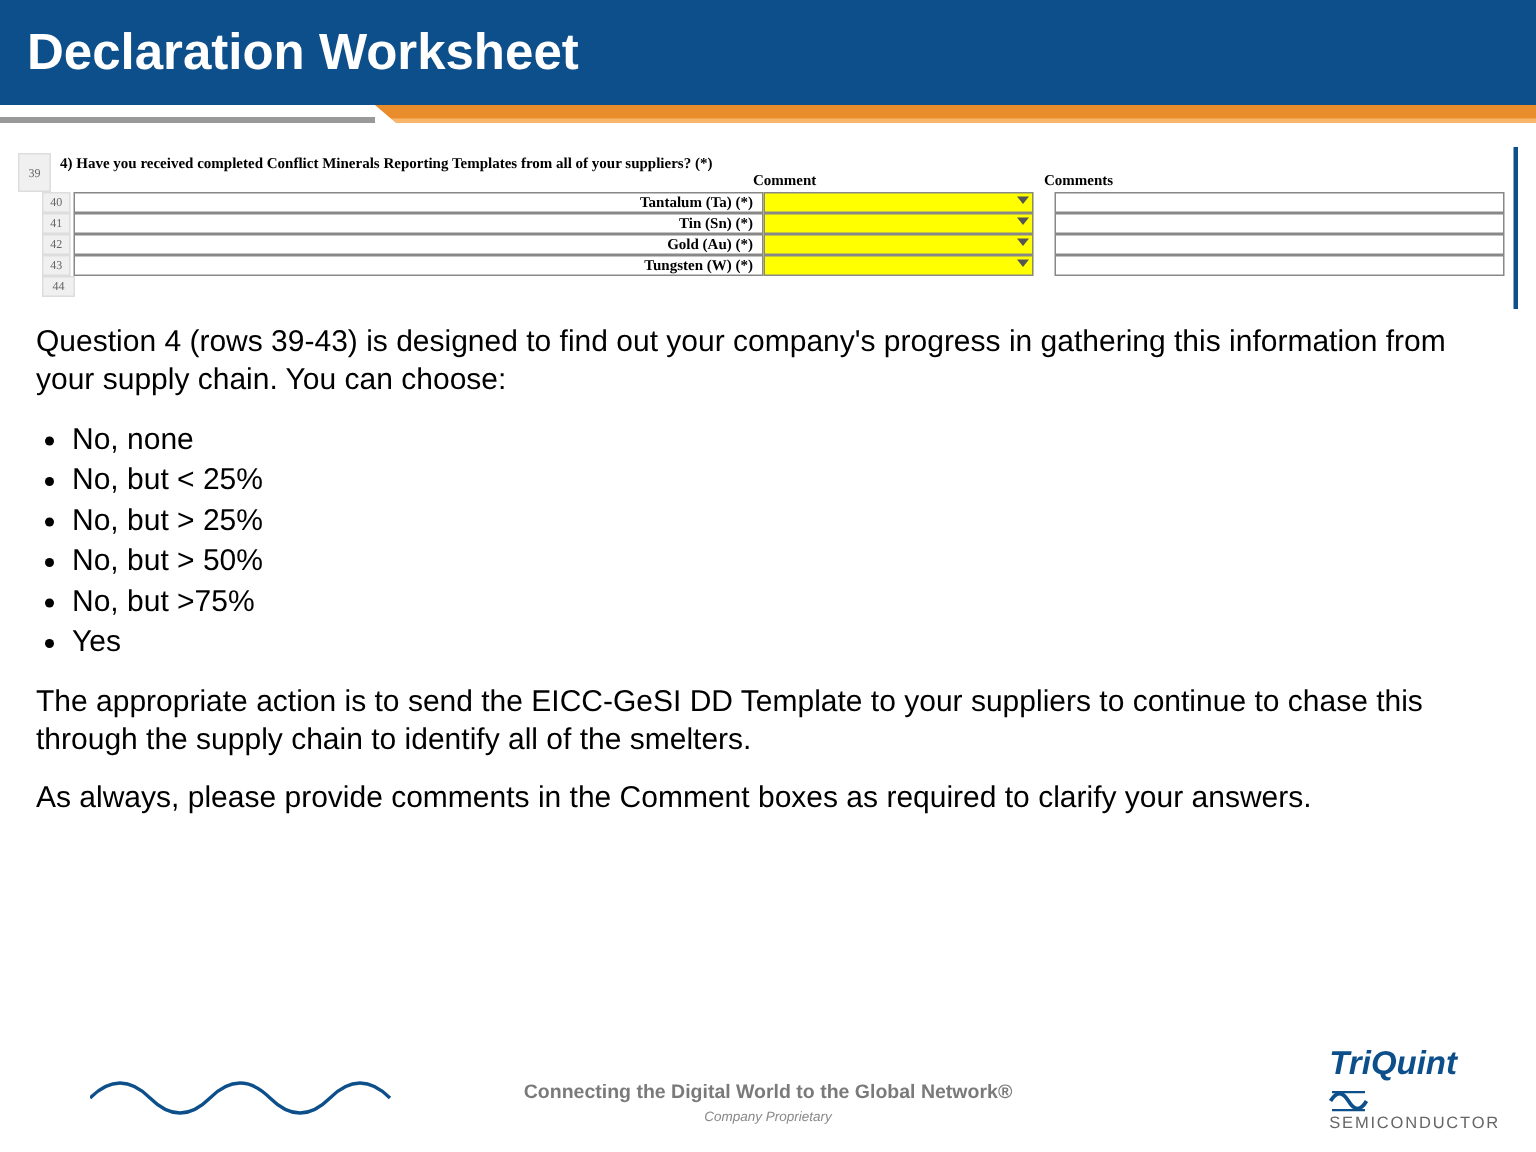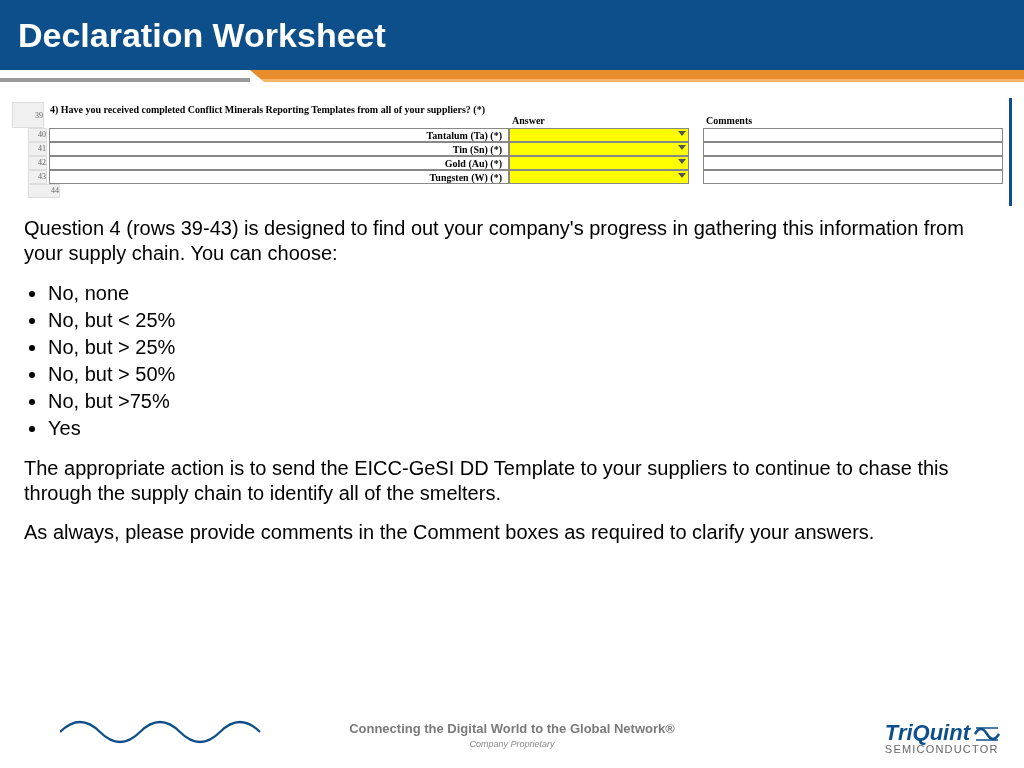--- a/index.html
+++ b/index.html
@@ -10,21 +10,21 @@
   
   .ribbon { height: 18px; position: relative; margin-top: 0; display: flex; }
   .ribbon-left { width: 250px; height: 12px; background: #fff; border-bottom: 4px solid #999; position: relative; }
   .ribbon-left::after { content:""; position:absolute; right:-14px; top:0; width:0; height:0; border-top: 12px solid transparent; border-left: 14px solid #fff; }
   .ribbon-right { flex:1; height: 12px; background: #e98c2b; border-bottom: 3px solid #f7b66a; }
   
   .sheet-wrap { padding: 10px 12px 0 12px; }
   .sheet-container { border-right: 3px solid #0d4f8b; padding: 4px 6px 8px 0; min-height: 100px; font-size: 10px; }
   
   .qrow { display:flex; font-family: Georgia, 'Times New Roman', serif; }
-  .rownum { width: 32px; text-align: right; font-size: 8px; color: #666; background:#f0f0f0; border:1px solid #ddd; margin-right:2px; line-height:12px; }
+  .rownum { width: 22px; text-align: center; font-size: 8px; color: #666; background:#f0f0f0; border:1px solid #ddd; margin-right:2px; line-height:12px; }
   .question-cell { flex: 0 0 460px; font-weight: bold; font-size: 10px; padding: 2px 4px; }
   .header-cell { font-weight: bold; font-size: 10px; padding: 2px 6px; }
   .answer-head { flex: 0 0 180px; }
   .comments-head { flex: 1; }
   
   .metal-row { display:flex; font-family: Georgia, 'Times New Roman', serif; padding-left: 16px; }
   .metal-label { flex: 0 0 460px; text-align: right; font-weight: bold; font-size: 10px; padding: 1px 6px; border:1px solid #888; height:14px; line-height:12px; }
   .answer-box { flex: 0 0 180px; background: #ffff00; border:1px solid #888; height:14px; position:relative; }
   .answer-box::after { content:""; position:absolute; right:2px; top:2px; width:0; height:0; border-left:4px solid transparent; border-right:4px solid transparent; border-top:5px solid #555; }
   .spacer-col { flex:0 0 14px; }
@@ -54,21 +54,21 @@
 <div class="ribbon">
   <div class="ribbon-left"></div>
   <div class="ribbon-right"></div>
 </div>
 
 <div class="sheet-wrap">
   <div class="sheet-container">
     <div class="qrow">
       <div class="rownum" style="height:26px; line-height:26px; align-self:flex-end;">39</div>
       <div class="question-cell">4) Have you received completed Conflict Minerals Reporting Templates from all of your suppliers? (*)</div>
-      <div class="header-cell answer-head" style="align-self:flex-end;">Answer</div>
+      <div class="header-cell answer-head" style="align-self:flex-end;">Comment</div>
       <div class="spacer-col"></div>
       <div class="header-cell comments-head" style="align-self:flex-end;">Comments</div>
     </div>
     <div class="metal-row">
       <div class="rownum">40</div>
       <div class="metal-label">Tantalum (Ta) (*)</div>
       <div class="answer-box"></div>
       <div class="spacer-col"></div>
       <div class="comment-box"></div>
     </div>
@@ -116,21 +116,21 @@
 
 <div class="footer">
   <svg class="wave" width="220" height="46" viewBox="0 0 220 46">
     <path d="M0 23 Q 20 3 40 23 T 80 23 T 120 23 T 160 23 T 200 23" stroke="#0d4f8b" stroke-width="2.2" fill="none"></path>
   </svg>
   <div class="tagline-wrap">
     <span class="tagline">Connecting the Digital World to the Global Network®</span>
     <span class="proprietary">Company Proprietary</span>
   </div>
   <div class="logo-wrap">
-    <div style="display:flex; align-items:flex-end; gap:4px;">
+    <div style="display:flex; align-items:flex-start; gap:4px;flex-direction:column;">
       <span class="logo-tq">TriQuint</span>
       <svg width="26" height="20" viewBox="0 0 26 20">
         <path d="M1 10 Q 7 0 13 10 Q 19 20 25 10" stroke="#0d4f8b" stroke-width="2.5" fill="none"></path>
         <path d="M2 4 L24 4" stroke="#0d4f8b" stroke-width="1.5"></path>
         <path d="M2 16 L24 16" stroke="#0d4f8b" stroke-width="1.5"></path>
       </svg>
     </div>
     <div class="logo-semi">SEMICONDUCTOR</div>
   </div>
 </div>

